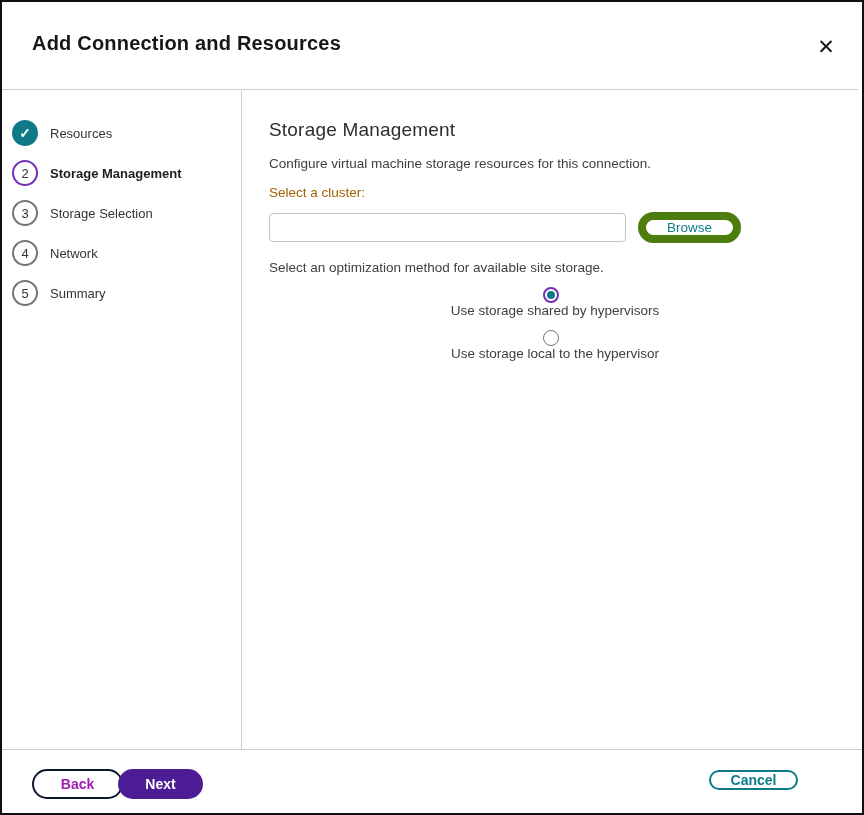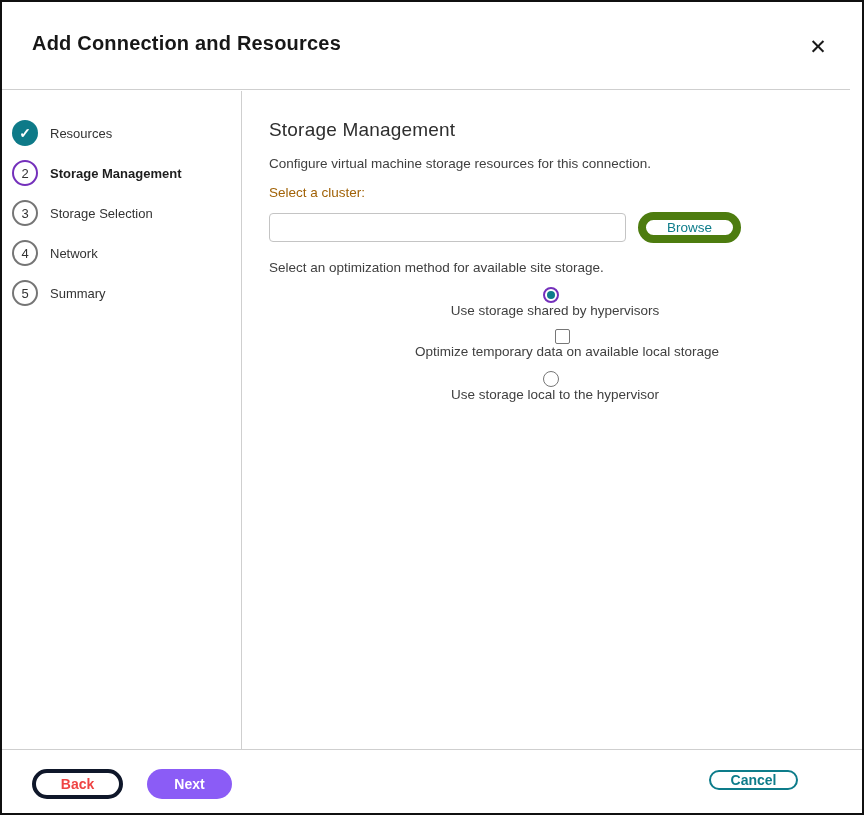--- a/index.html
+++ b/index.html
@@ -13,21 +13,21 @@
     width: 864px;
     height: 815px;
     background: #ffffff;
     border: 2px solid #101010;
     overflow: hidden;
   }
 
   
   .header {
     position: absolute;
-    top: 0; left: 0; right: 12px;
+    top: 0; left: 0; right: 4px;
     height: 88px;
     border-bottom: 1px solid #cfcfcf;
   }
   .header-title {
     position: absolute;
     left: 30px;
     top: 30px;
     font-size: 20px;
     font-weight: 700;
     color: #171717;
@@ -221,29 +221,29 @@
     font-weight: 700;
     font-family: "Liberation Sans", sans-serif;
     cursor: pointer;
     display: flex;
     align-items: center;
     justify-content: center;
   }
   .back-btn {
     left: 30px;
     width: 91px;
-    border: 4px solid #0f172a;
-    background: #ffffff;
-    color: #ef4444;
+    border: 2px solid #0f172a;
+    background: #ffffff;
+    color: #a21caf;
   }
   .next-btn {
-    left: 145px;
+    left: 116px;
     width: 85px;
     border: none;
-    background: #8b5cf6;
+    background: #4c1d95;
     color: #ffffff;
     cursor: default;
   }
   .cancel-btn {
     right: 64px;
     top: 20px;
     width: 89px;
     height: 20px;
     border: 2px solid #0d7c8a;
     background: #ffffff;
@@ -301,24 +301,20 @@
       <button class="browse-btn">Browse</button>
     </div>
 
     <div class="opt-label">Select an optimization method for available site storage.</div>
 
     <div class="option-row">
       <div class="radio selected"></div>
       <span class="option-text">Use storage shared by hypervisors</span>
     </div>
 
-    <div class="option-row indented">
-      <div class="checkbox"></div>
-      <span class="option-text">Optimize temporary data on available local storage</span>
-    </div>
 
     <div class="option-row">
       <div class="radio unselected"></div>
       <span class="option-text">Use storage local to the hypervisor</span>
     </div>
   </div>
 
   <div class="footer">
     <button class="pill-btn back-btn">Back</button>
     <button class="pill-btn next-btn">Next</button>

